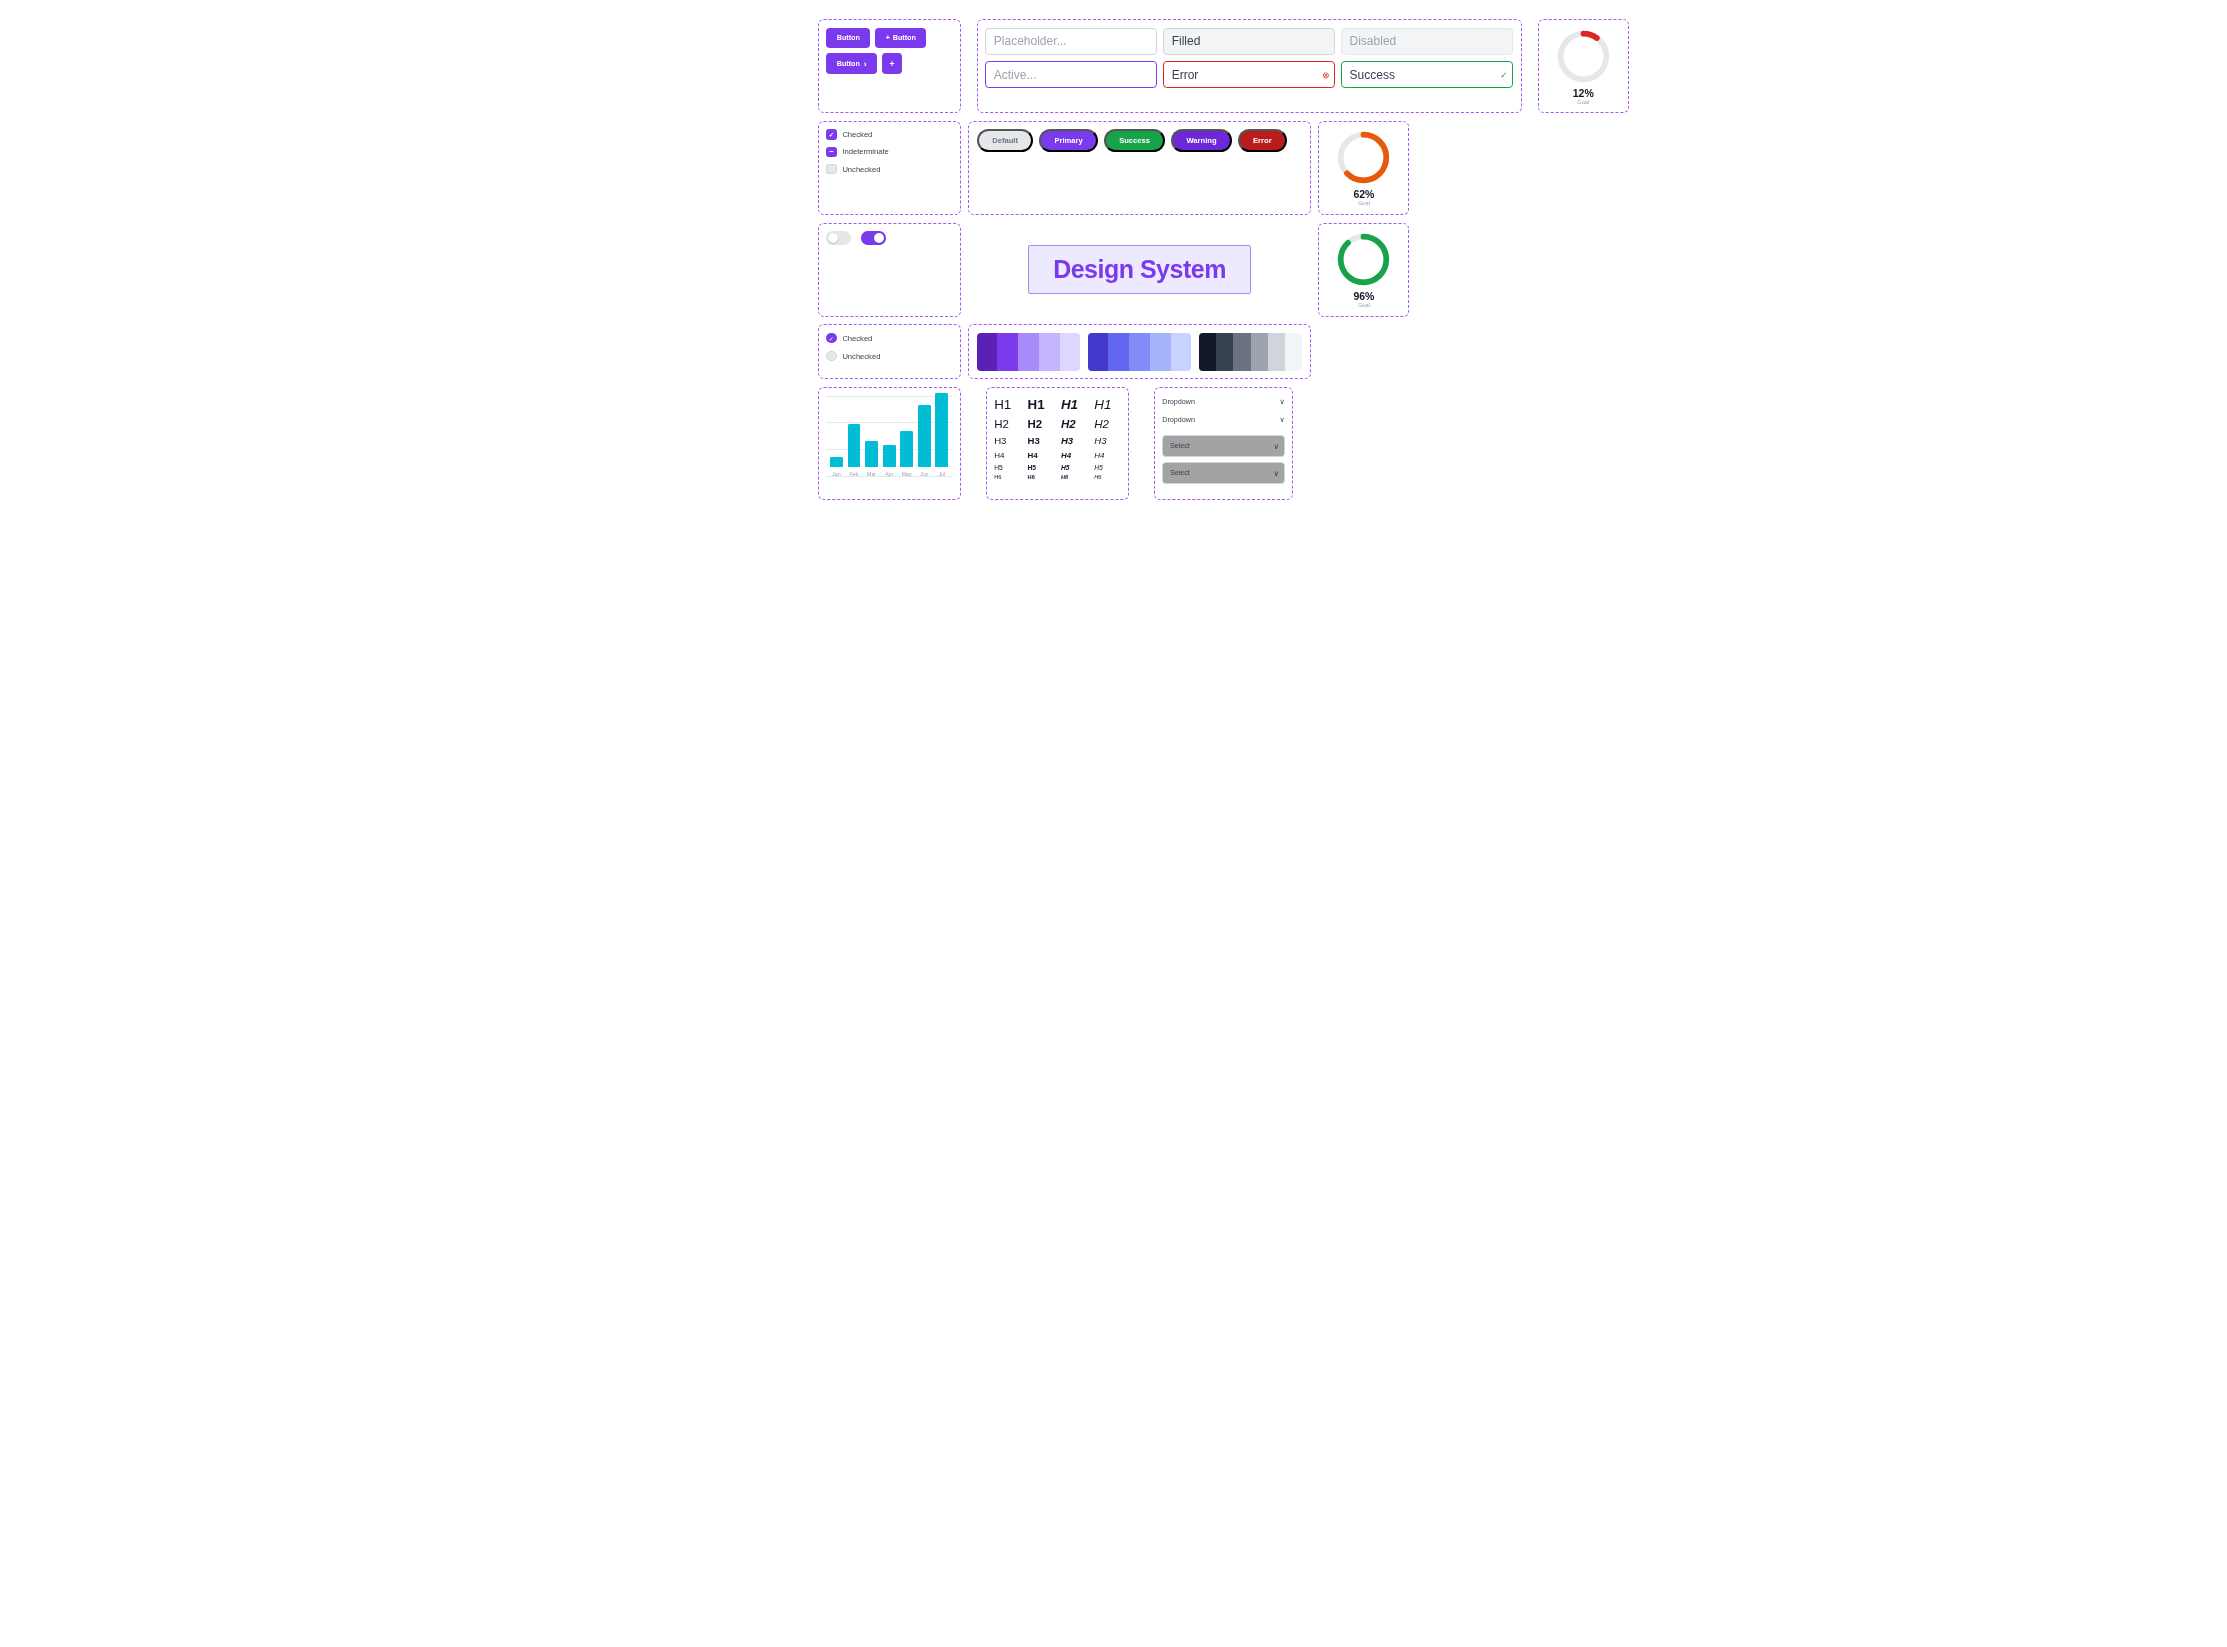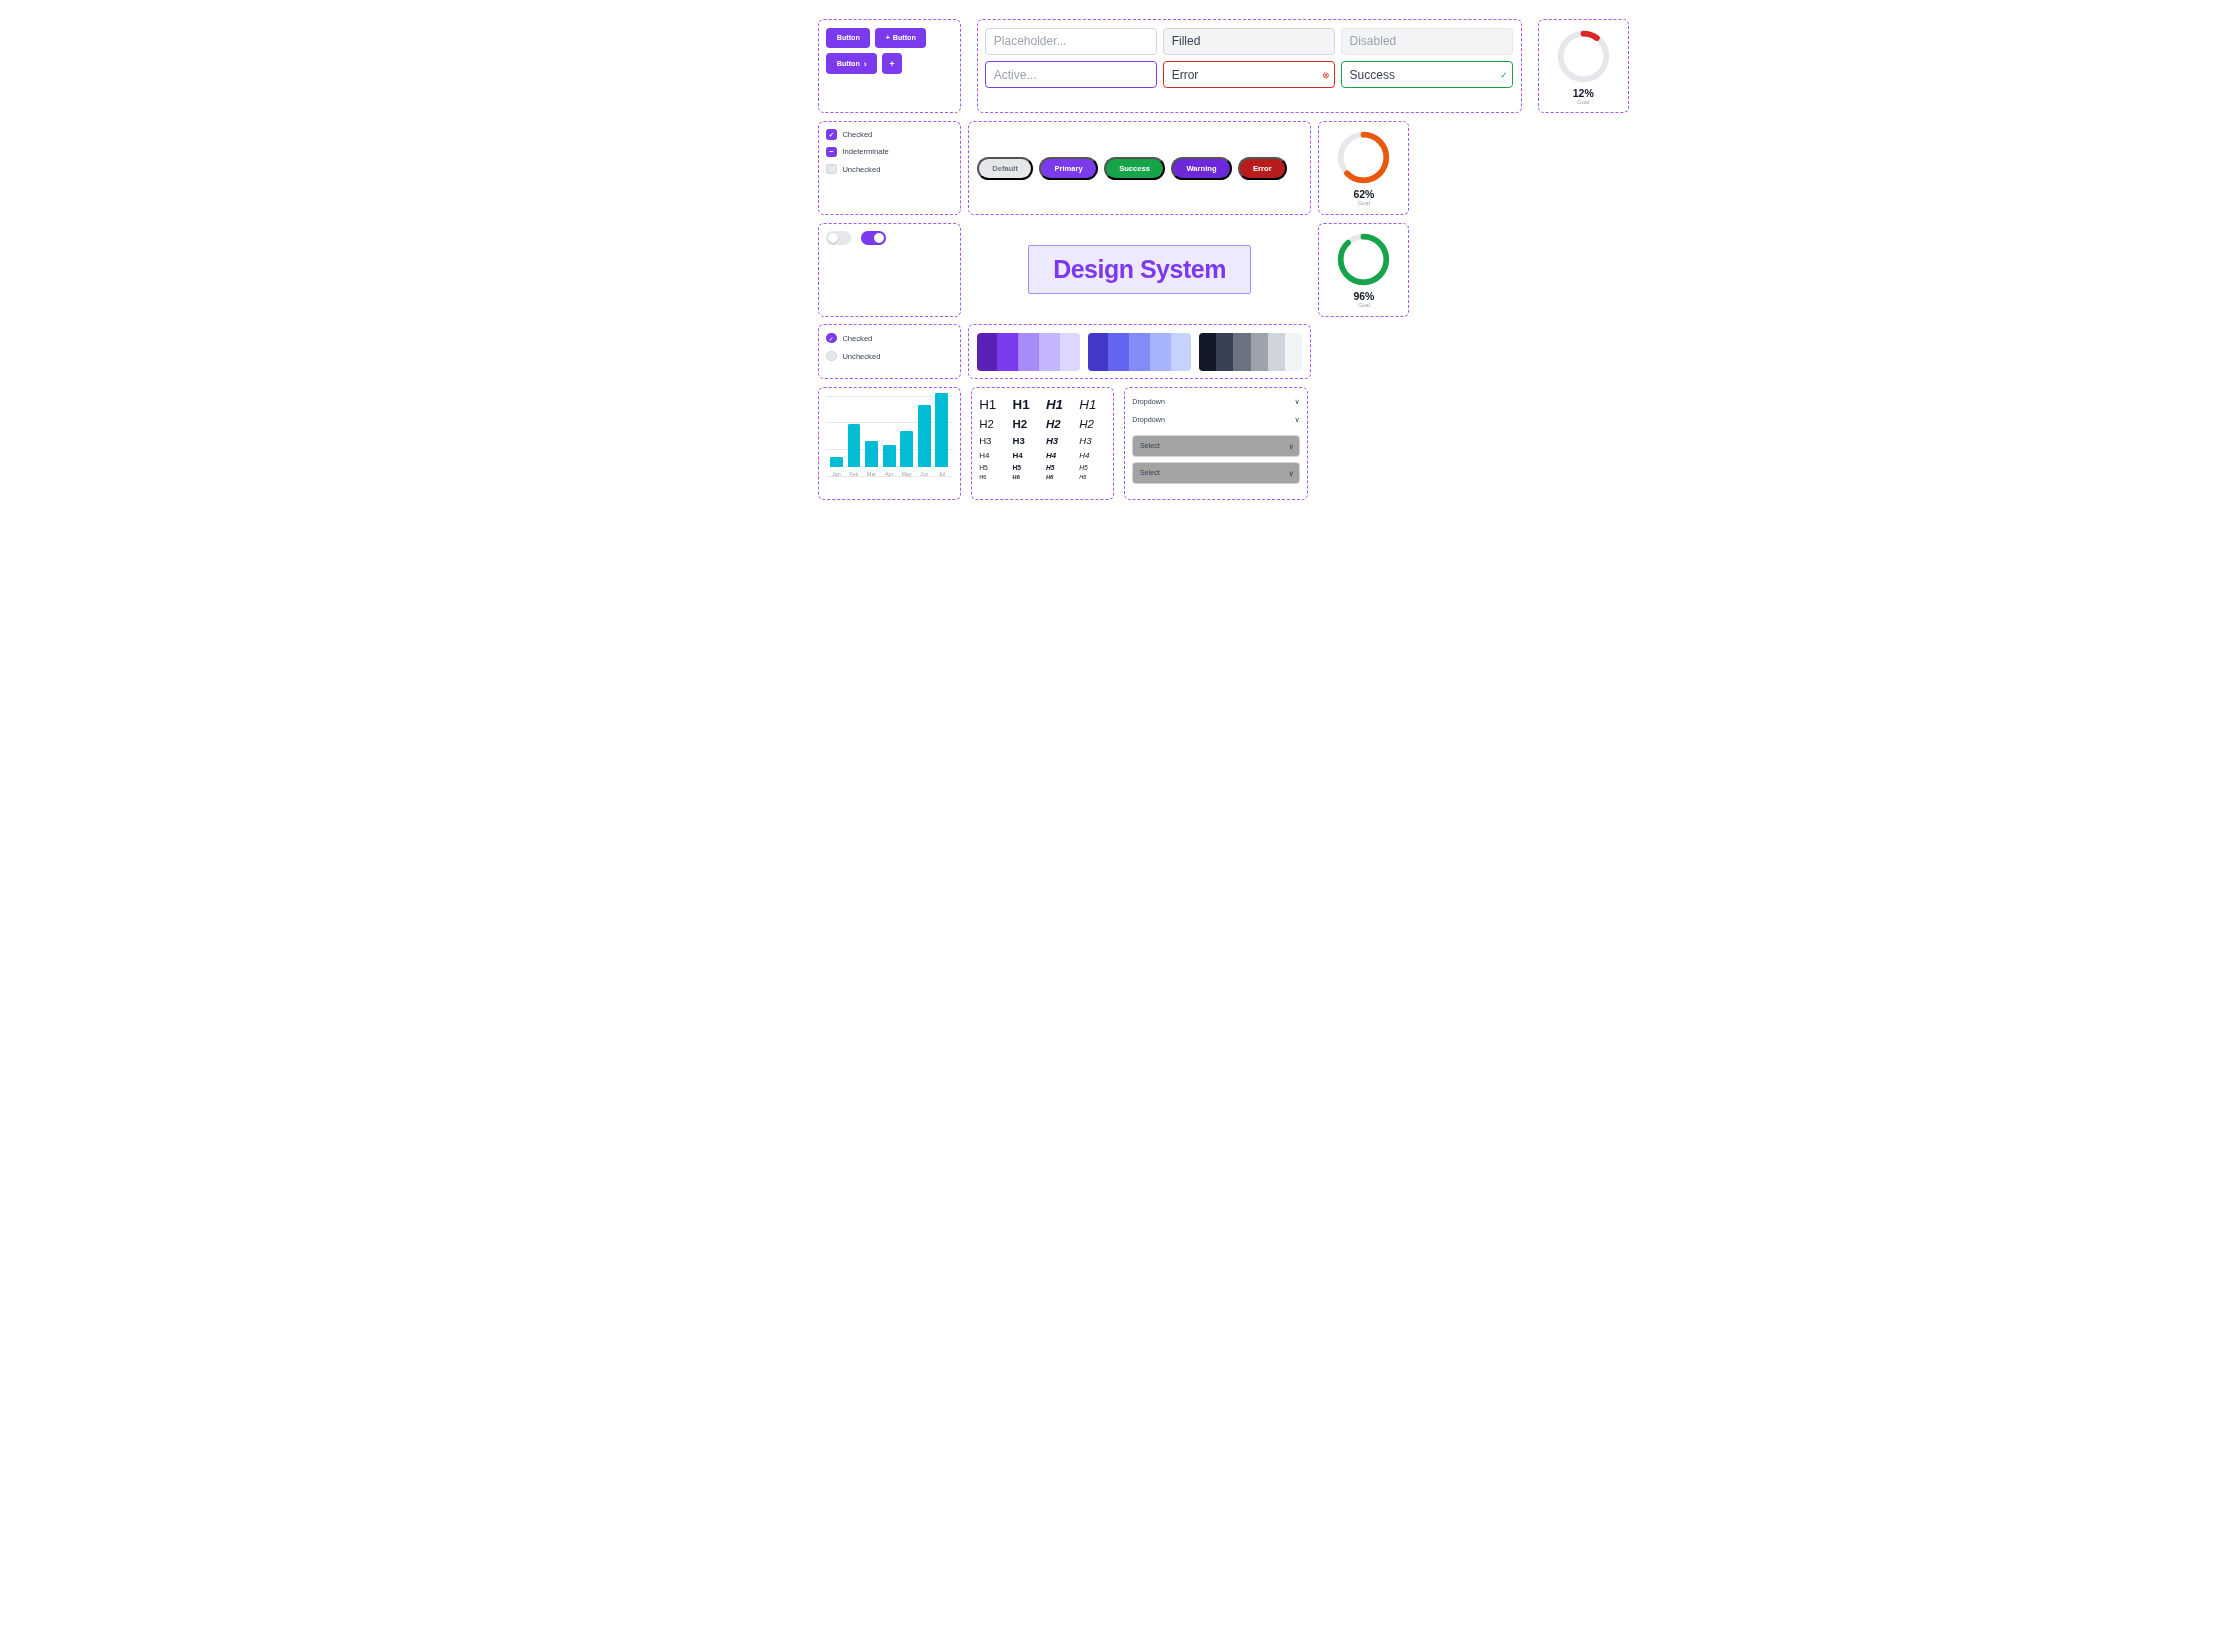--- a/index.html
+++ b/index.html
@@ -156,21 +156,20 @@
       gap: 5.7px;
       flex-wrap: wrap;
     }
 
     .badge {
       padding: 4.8px 13.4px;
       border-radius: 477px;
       font-size: 7.6px;
       font-weight: 600;
       cursor: pointer;
-      margin-top: 28px;
     }
 
     .badge-default { background: #e5e7eb; color: #6b7280; }
     .badge-primary { background: #7c3aed; color: #fff; }
     .badge-success { background: #16a34a; color: #fff; }
     .badge-warning { background: #6d28d9; color: #fff; }
     .badge-error { background: #b91c1c; color: #fff; }
 
     .toggle-row {
       display: flex;
@@ -536,21 +535,21 @@
           <div class="palette-swatch" style="background:#9ca3af;"></div>
           <div class="palette-swatch" style="background:#d1d5db;"></div>
           <div class="palette-swatch" style="background:#f3f4f6;"></div>
         </div>
       </div>
     </div>
 
     <div></div>
   </div>
 
-  <div style="display:grid; grid-template-columns:143px 143px 1fr 91px; gap:10px;">
+  <div style="display:grid; grid-template-columns:143px 143px 1fr 91px; gap:25px;">
 
     <div class="dashed-box">
       <div class="chart-container">
         <div style="position:relative; height:81px; display:flex; align-items:flex-end;">
           <div style="position:absolute;top:0;left:0;right:0;bottom:0;display:flex;flex-direction:column;justify-content:space-between;pointer-events:none;">
             <div style="border-top:0.5px solid #e5e7eb;width:100%;"></div>
             <div style="border-top:0.5px solid #e5e7eb;width:100%;"></div>
             <div style="border-top:0.5px solid #e5e7eb;width:100%;"></div>
             <div style="border-top:0.5px solid #e5e7eb;width:100%;"></div>
           </div>

